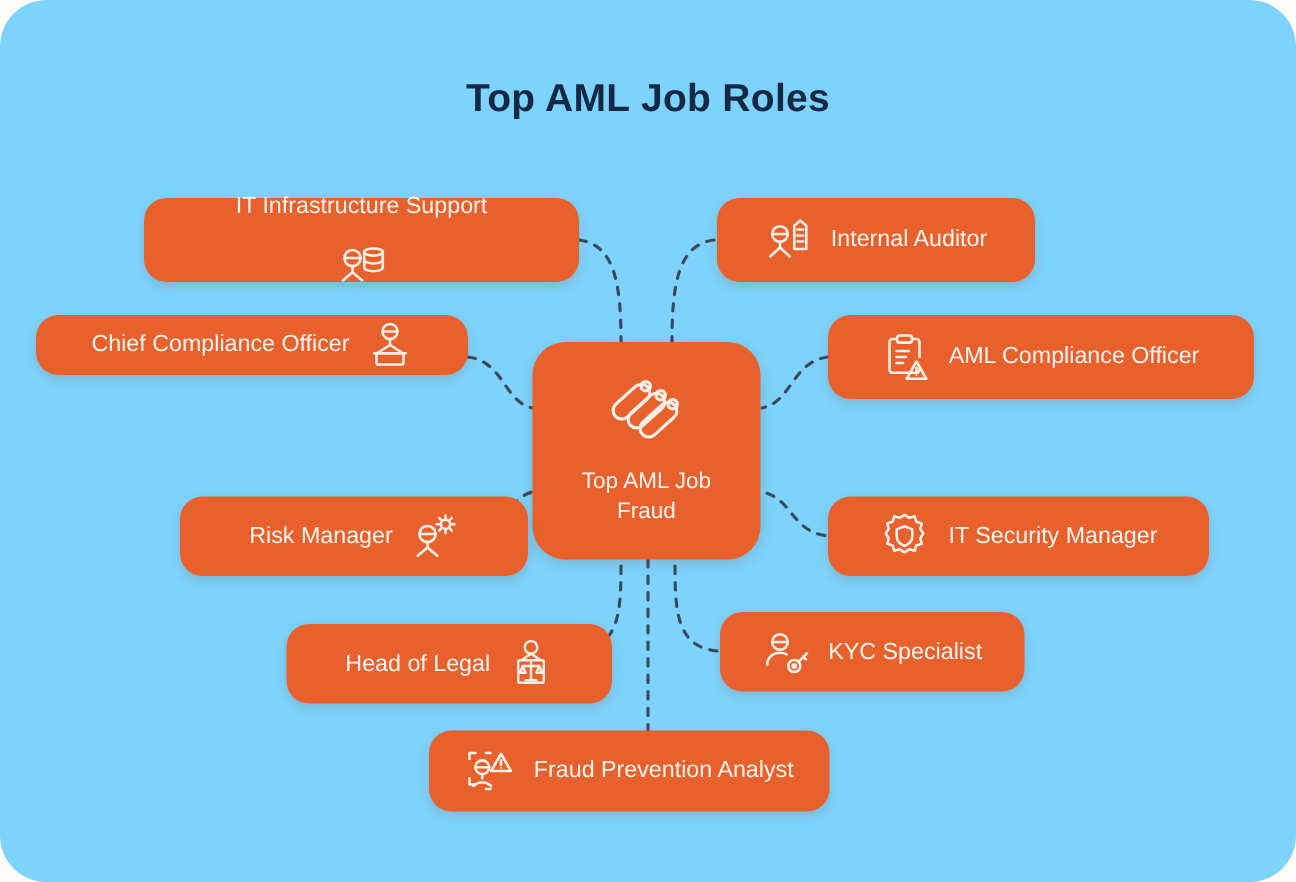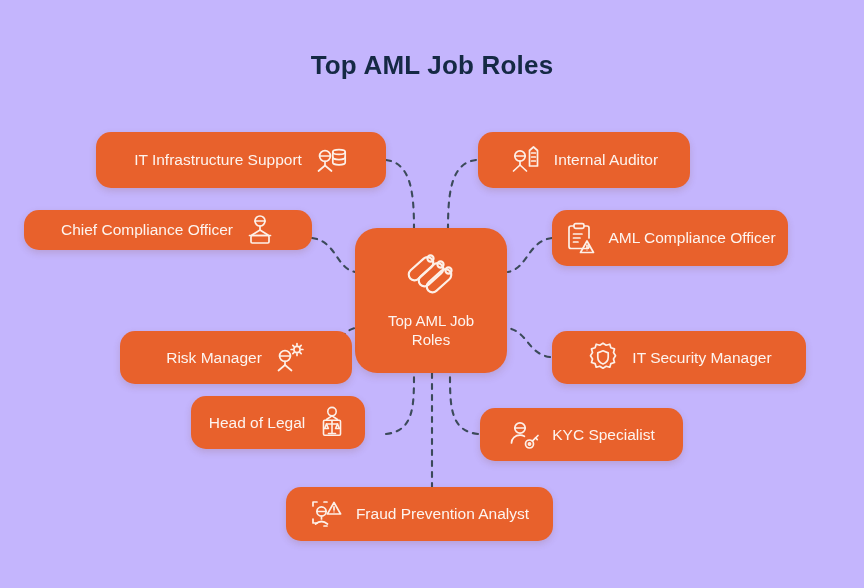--- a/index.html
+++ b/index.html
@@ -10,21 +10,22 @@
     width: 864px;
     height: 588px;
     background: #fdfcfb;
     font-family: "Liberation Sans", sans-serif;
     overflow: hidden;
   }
   #canvas {
     position: relative;
     width: 864px;
     height: 588px;
-    background: #c4b5fd;
+    background: #7dd3fc;
+    border-radius: 31px;
   }
   #title {
     position: absolute;
     left: 0;
     top: 50px;
     width: 864px;
     text-align: center;
     font-size: 26px;
     font-weight: bold;
     letter-spacing: 0.2px;
@@ -128,24 +129,24 @@
           <rect x="1.5" y="11" width="29" height="11.5" rx="5.75" transform="rotate(-42 16 16.75)"></rect>
           <circle cx="25.5" cy="6.5" r="3.1"></circle>
           <rect x="11.5" y="17" width="29" height="11.5" rx="5.75" transform="rotate(-42 26 22.75)"></rect>
           <circle cx="35.5" cy="12.5" r="3.1"></circle>
           <rect x="19.5" y="23" width="29" height="11.5" rx="5.75" transform="rotate(-42 34 28.75)"></rect>
           <circle cx="43.5" cy="18.5" r="3.1"></circle>
         </g>
       </svg>
     </span>
     <span class="center-label">Top AML Job
-Roles</span>
-  </div>
-
-  <div class="node icon-right" style="left:96px; top:132px; width:290px; height:56px;">
+Fraud</span>
+  </div>
+
+  <div class="node icon-right" style="left:96px; top:132px; width:290px; height:56px;flex-direction:column;">
     <span class="label">IT Infrastructure Support</span>
     <span class="ico">
       <svg width="34" height="32" viewBox="0 0 34 32" fill="none" stroke="#fdf0e8" stroke-width="1.7" stroke-linecap="round" stroke-linejoin="round">
         <circle cx="11" cy="12" r="5.4"></circle>
         <line x1="5.6" y1="12" x2="16.4" y2="12"></line>
         <line x1="11" y1="17.4" x2="11" y2="21.5"></line>
         <path d="M4.5 27 L11 21.5 L17.5 27"></path>
         <ellipse cx="25" cy="8" rx="6.2" ry="2.4"></ellipse>
         <path d="M18.8 8 v5.2 c0 1.3 2.8 2.4 6.2 2.4 s6.2-1.1 6.2-2.4 V8"></path>
         <path d="M18.8 13.2 v5.2 c0 1.3 2.8 2.4 6.2 2.4 s6.2-1.1 6.2-2.4 v-5.2"></path>
@@ -175,21 +176,21 @@
         <line x1="5.6" y1="14" x2="16.4" y2="14"></line>
         <line x1="11" y1="19.4" x2="11" y2="23"></line>
         <path d="M4.5 28.5 L11 23 L17.5 28.5"></path>
         <circle cx="23" cy="7.5" r="3.1"></circle>
         <path d="M23 1.6 v1.6 M23 11.8 v1.6 M28.9 7.5 h-1.6 M18.7 7.5 h-1.6
                  M27.2 3.3 l-1.1 1.1 M19.9 10.6 l-1.1 1.1 M27.2 11.7 l-1.1-1.1 M19.9 4.4 l-1.1-1.1"></path>
       </svg>
     </span>
   </div>
 
-  <div class="node icon-right" style="left:191px; top:396px; width:174px; height:53px;">
+  <div class="node icon-right" style="left:191px; top:416px; width:217px; height:53px;">
     <span class="label">Head of Legal</span>
     <span class="ico">
       <svg width="30" height="34" viewBox="0 0 30 34" fill="none" stroke="#fdf0e8" stroke-width="1.6" stroke-linecap="round" stroke-linejoin="round">
         <circle cx="15" cy="5.6" r="4.2"></circle>
         <path d="M9.5 13.5 L15 9.8 L20.5 13.5"></path>
         <rect x="6.5" y="14.2" width="17" height="15" rx="1.2"></rect>
         <line x1="15" y1="15.5" x2="15" y2="27.5"></line>
         <line x1="9.5" y1="18" x2="20.5" y2="18"></line>
         <path d="M9.5 18 L7.6 22.5 h3.8 Z"></path>
         <path d="M20.5 18 L18.6 22.5 h3.8 Z"></path>
@@ -223,21 +224,21 @@
         <path d="M3.5 27 L10 21 L16.5 27"></path>
         <path d="M19.5 22 V6.5 l4-3.5 4 3.5 V22 Z"></path>
         <line x1="21.6" y1="9" x2="25.4" y2="9"></line>
         <line x1="21.6" y1="13" x2="25.4" y2="13"></line>
         <line x1="21.6" y1="17" x2="25.4" y2="17"></line>
       </svg>
     </span>
     <span class="label">Internal Auditor</span>
   </div>
 
-  <div class="node icon-left" style="left:552px; top:210px; width:236px; height:56px;">
+  <div class="node icon-left" style="left:552px; top:210px; width:284px; height:56px;">
     <span class="ico">
       <svg width="32" height="34" viewBox="0 0 32 34" fill="none" stroke="#fdf0e8" stroke-width="1.7" stroke-linecap="round" stroke-linejoin="round">
         <path d="M20.5 5 H23 a2 2 0 0 1 2 2 V17"></path>
         <path d="M25 24 v1.5 a2 2 0 0 1 -2 2 H7 a2 2 0 0 1 -2-2 V7 a2 2 0 0 1 2-2 h2.5"></path>
         <rect x="10" y="2.6" width="10" height="4.8" rx="1.6"></rect>
         <line x1="9.5" y1="13" x2="18" y2="13"></line>
         <line x1="9.5" y1="17" x2="16" y2="17"></line>
         <line x1="9.5" y1="21" x2="14" y2="21"></line>
         <path d="M23 20 L29.5 31.5 H16.5 Z"></path>
         <line x1="23" y1="24.2" x2="23" y2="27.2"></line>

